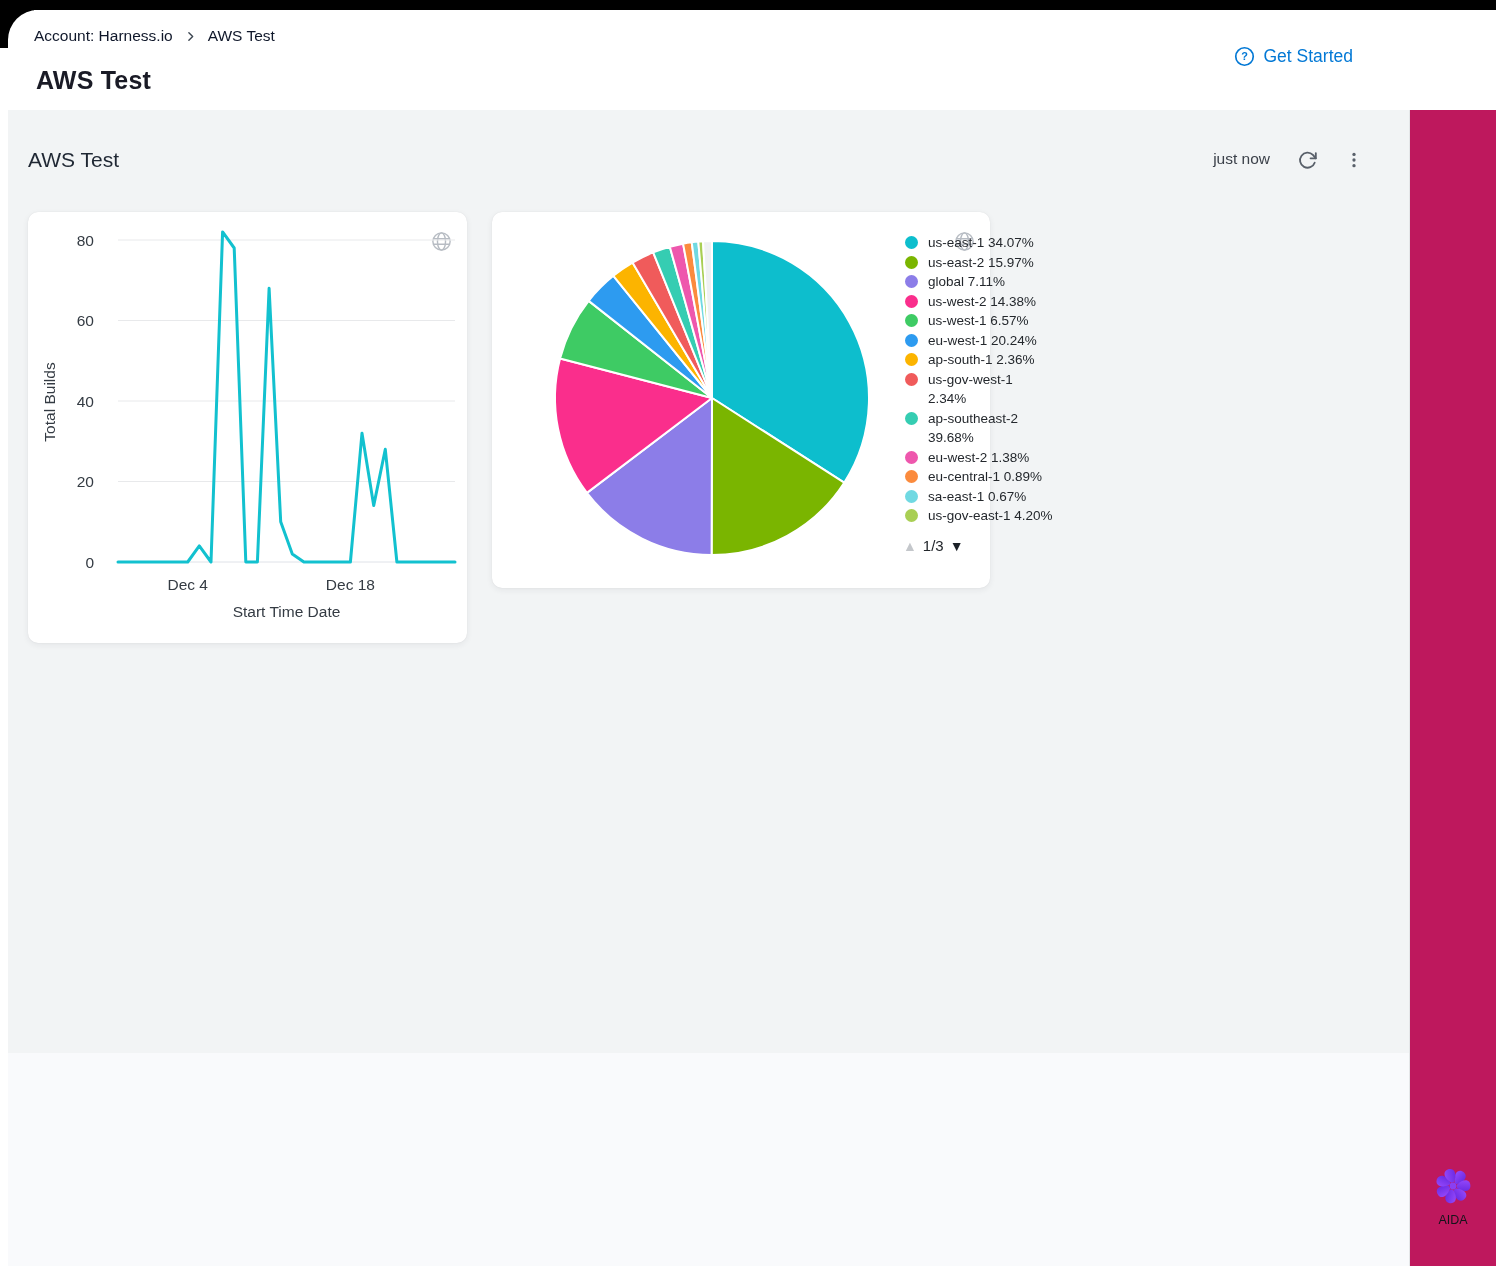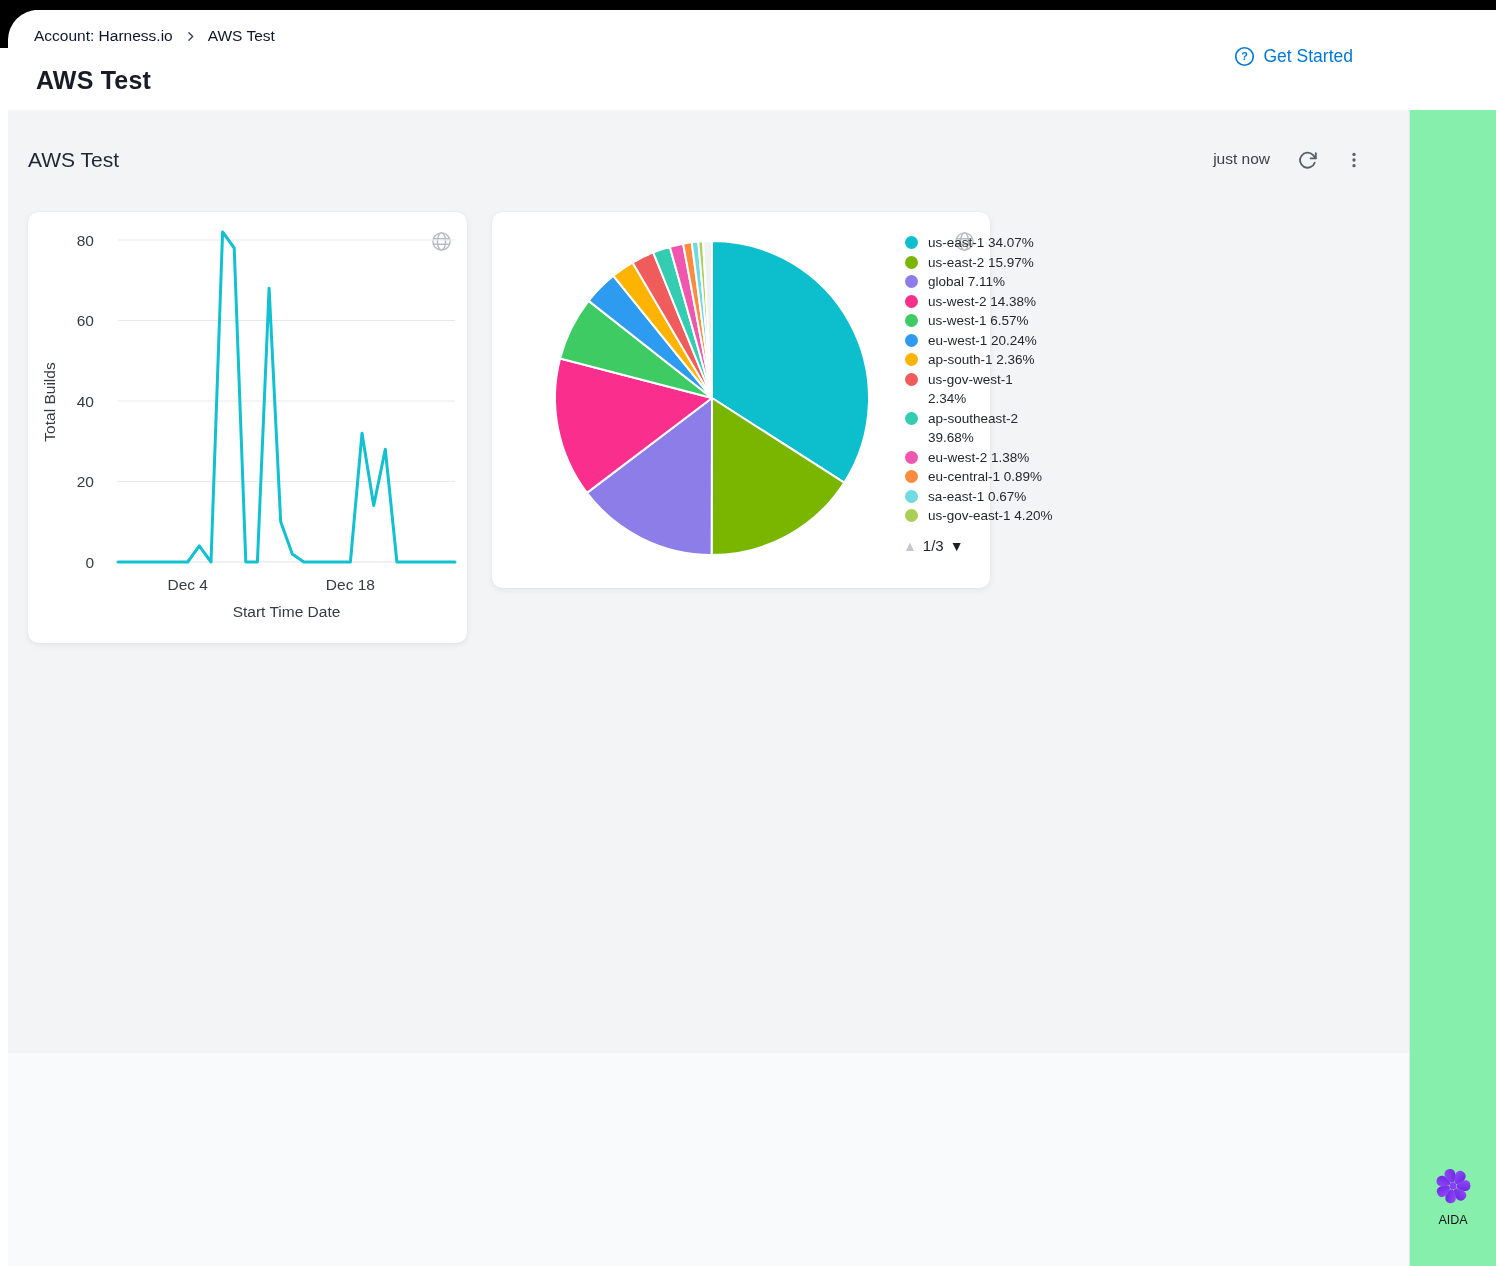--- a/index.html
+++ b/index.html
@@ -17,21 +17,21 @@
   .breadcrumb { position:absolute; left:26px; top:17px; display:flex; align-items:center; gap:11px; font-size:15.5px; }
   .crumb { color:#0f172a; cursor:pointer; white-space:nowrap; }
   .crumb-chev { display:flex; align-items:center; }
   .page-title { position:absolute; left:28px; top:56px; font-size:25px; font-weight:700; color:#1a1b26; letter-spacing:0.2px; }
   .get-started { position:absolute; right:143px; top:36px; display:flex; align-items:center; gap:9px; color:#0278D5; font-size:17.5px; cursor:pointer; }
 
   
   .content { position:absolute; top:100px; left:0; right:0; bottom:0; display:flex; }
   .dash { width:1402px; position:relative; background:#f2f4f5; border-right:1px solid #e4e6e8; }
   .dash-lower { position:absolute; left:0; right:0; top:943px; bottom:0; background:#f9fafc; }
-  .right-rail { flex:1; background:#86efac; position:relative; }
+  .right-rail { flex:1; background:#be185d; position:relative; }
 
   .dash-title { position:absolute; left:20px; top:38px; font-size:21px; color:#1f2733; }
   .dash-meta { position:absolute; right:46px; top:40px; display:flex; align-items:flex-start; gap:27px; }
   .just-now { font-size:15.5px; color:#3c414a; }
   .icon-btn { background:none; border:none; padding:0; margin:0; cursor:pointer; display:flex; align-items:center; }
 
   .card { position:absolute; background:#fff; border-radius:10px;
           box-shadow:0 2px 6px rgba(40,41,61,0.07), 0 0 1px rgba(40,41,61,0.12); }
   .card-line { left:20px; top:102px; width:439px; height:431px; }
   .card-pie  { left:484px; top:102px; width:498px; height:376px; }

